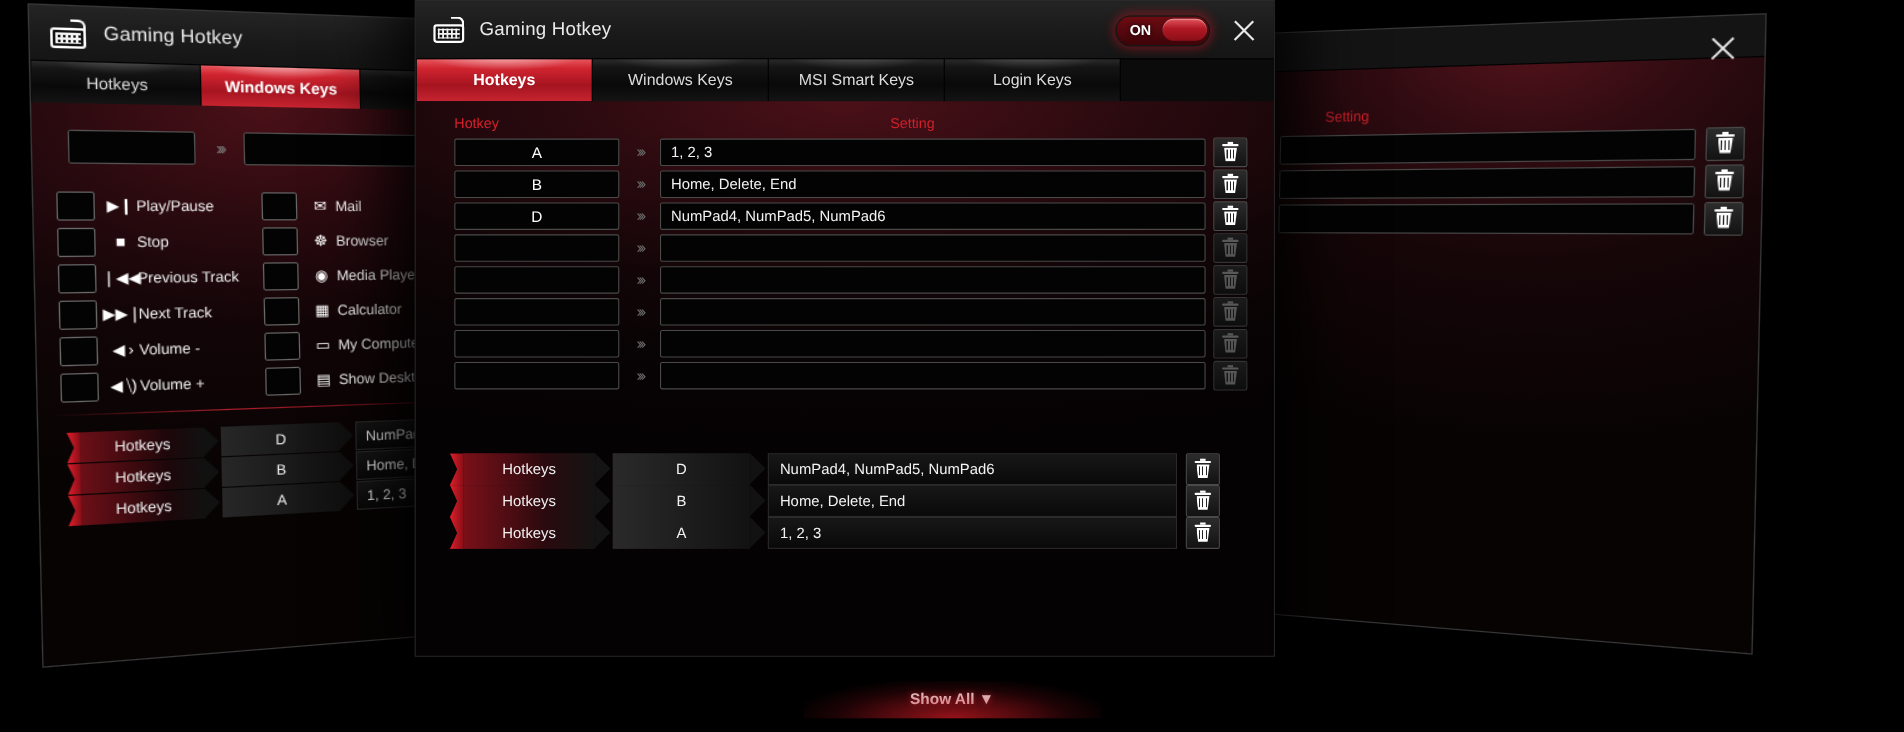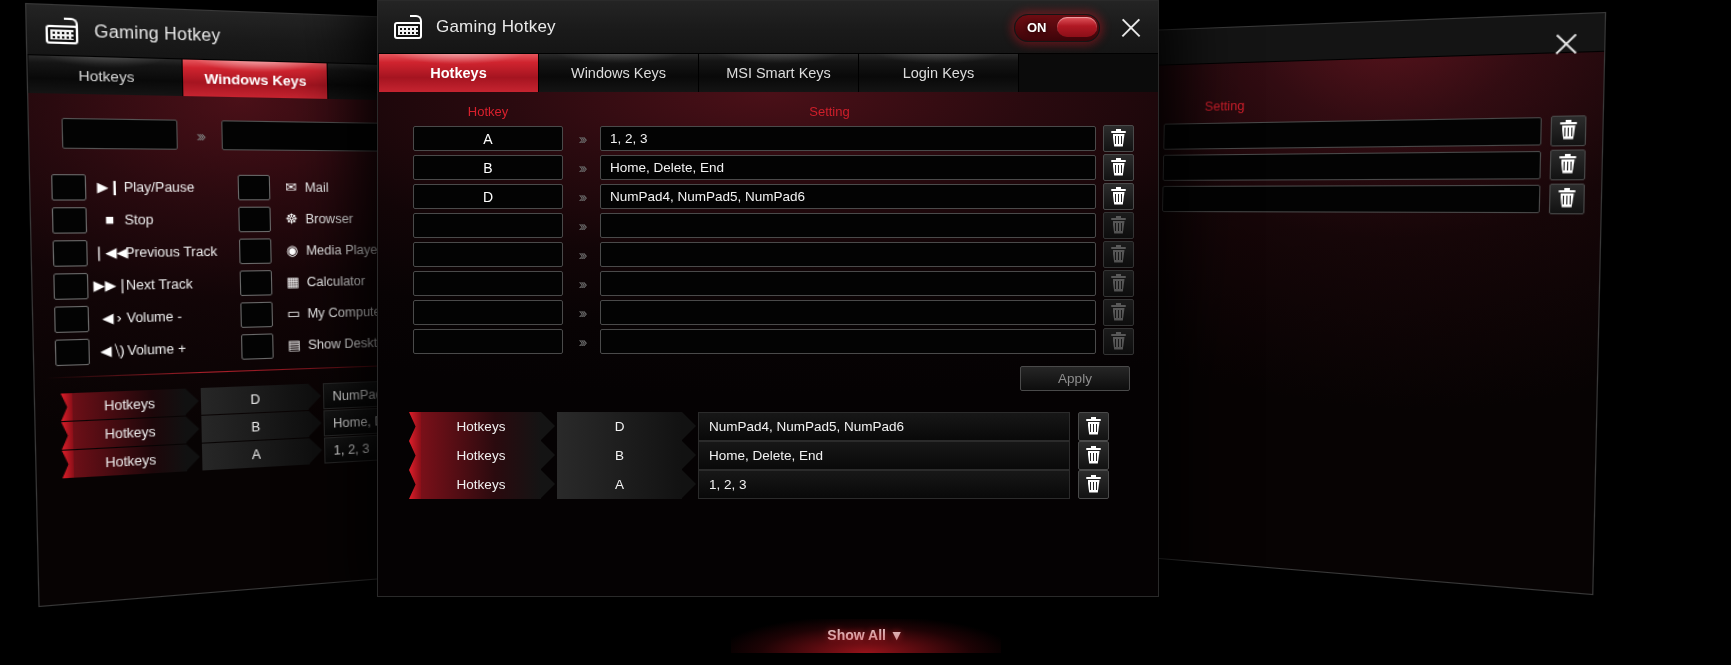--- a/index.html
+++ b/index.html
@@ -84,21 +84,21 @@
     background:radial-gradient(ellipse at 50% -40%,rgba(255,255,255,.55),transparent 72%);
   }
 
   
   .content{
     position:relative;height:calc(100% - 91px);
     background:
       radial-gradient(120% 60% at 50% 0%,#4b1018 0%,#2a0a0f 28%,#120507 55%,#080304 78%,#050203 100%);
   }
   .col-heads{display:flex;height:26px;align-items:center;padding-top:6px;}
-  .col-hot{width:150px;margin-left:35px;text-align:center;color:#d8202d;font-size:13px;}
+  .col-hot{width:150px;margin-left:35px;color:#d8202d;font-size:13px;}
   .col-set{flex:1;text-align:center;color:#cf1f2b;font-size:13px;margin-right:62px;}
 
   .rows{padding:0 0 0 35px;}
   .row{display:flex;align-items:center;height:29px;}
   .cell-key{
     width:150px;height:25px;background:#030303;border:1px solid #4a4a4a;
     box-sizing:border-box;display:flex;align-items:center;justify-content:center;
     color:#fff;font-size:14px;border-radius:2px;
   }
   .chev{width:37px;text-align:center;color:#6a6a6a;font-size:15px;letter-spacing:-3px;user-select:none;}
@@ -551,23 +551,20 @@
           <div class="del dim">
             <div class="trash">
                 <div class="hdl"></div>
                 <div class="lid"></div>
                 <div class="can"></div>
               </div>
           </div>
         </div>
       </div>
 
-      <div class="apply-wrap">
-        <div class="apply">Apply</div>
-      </div>
     </div>
   </div>
 
   <div class="summary">
     <div class="srow">
       <div class="sflag"></div>
       <div class="schip">Hotkeys</div>
       <div class="skey">D</div>
       <div class="sval">NumPad4, NumPad5, NumPad6</div>
       <div class="sdel">

